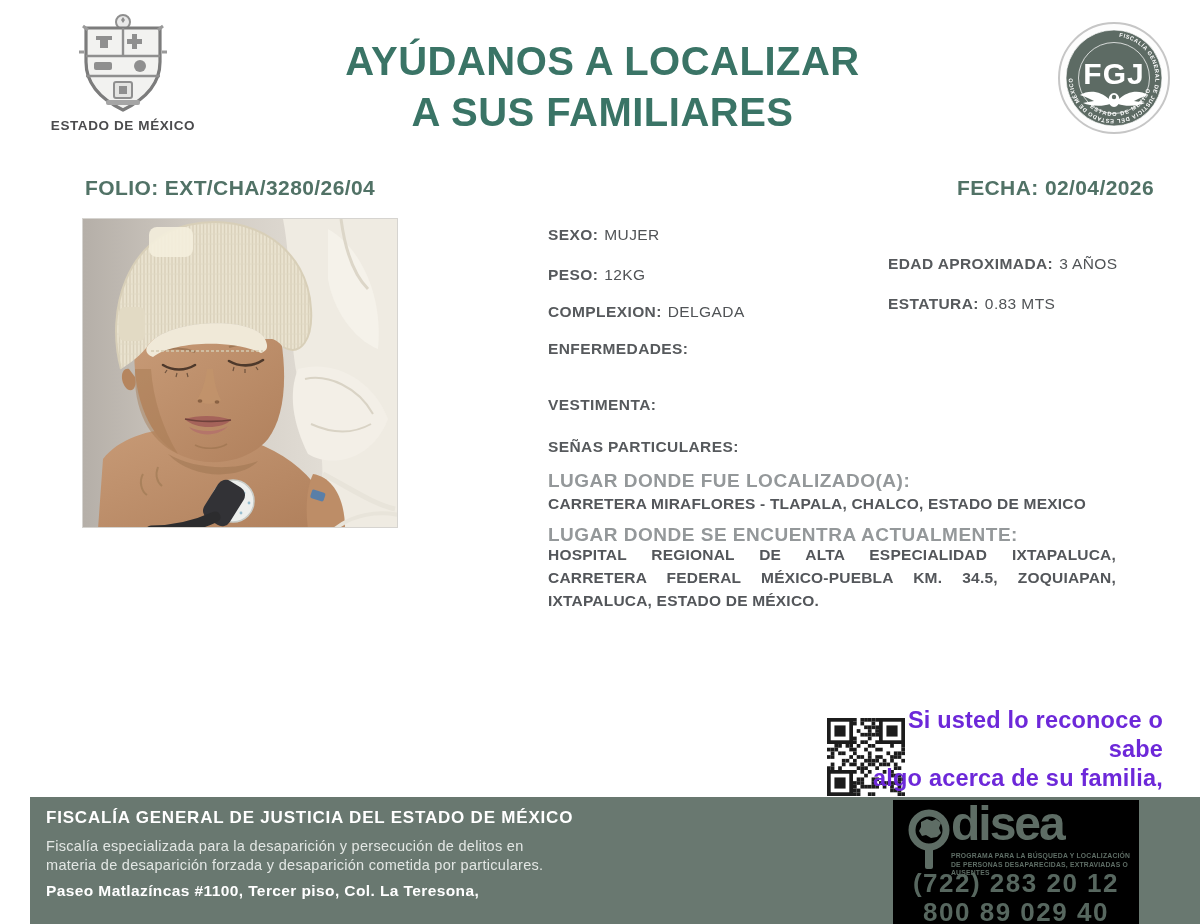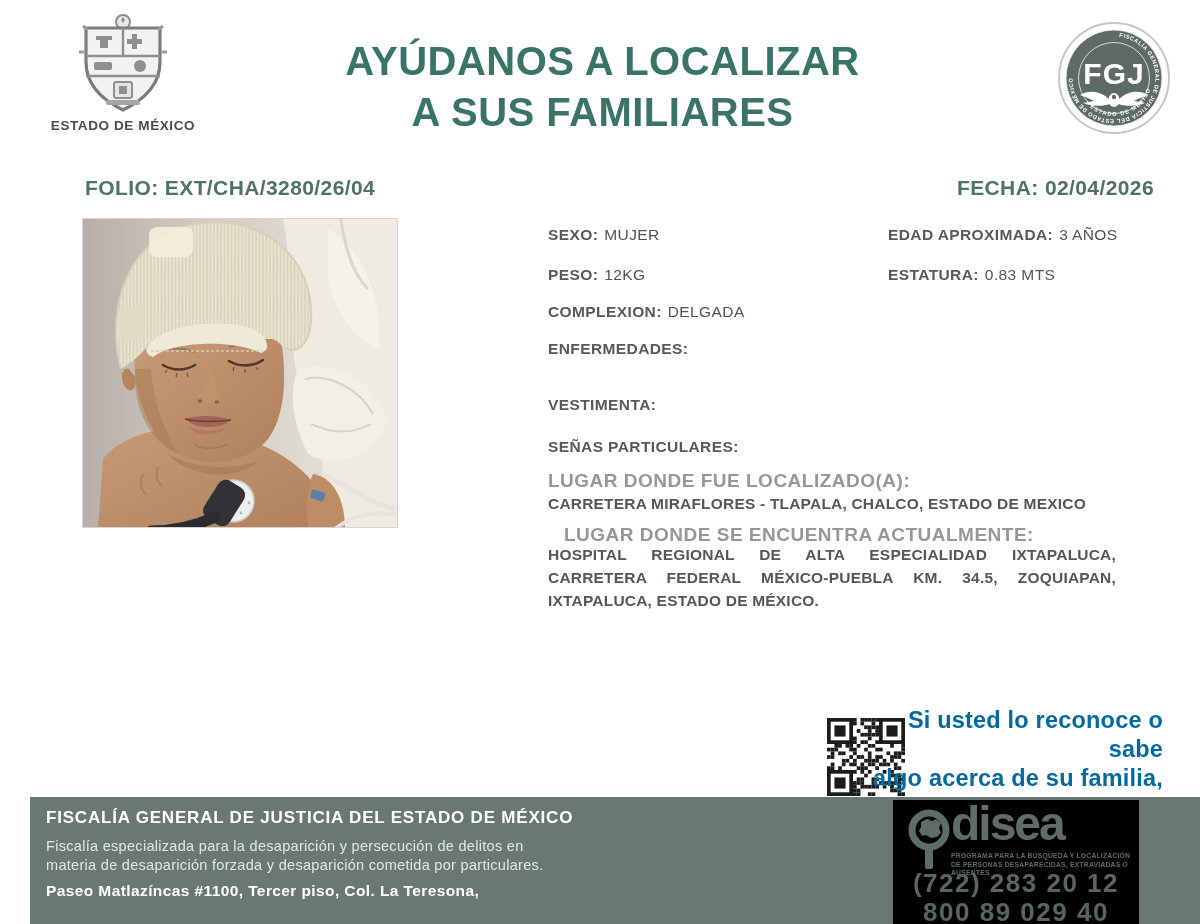--- a/index.html
+++ b/index.html
@@ -41,39 +41,39 @@
     position: absolute; left: 70px; top: 570px; width: 340px;
     text-align: center; font-size: 19px; font-weight: 700; color: #2d2e30;
     line-height: 29px; letter-spacing: 0.4px;
   }
 
   
   .details { position: absolute; left: 548px; top: 226px; width: 572px; }
   .detail-row { position: absolute; left: 0; white-space: nowrap; }
   .detail-row .lbl { font-size: 15.5px; font-weight: 700; color: #56595c; letter-spacing: 0.4px; }
   .detail-row .val { font-size: 15.5px; font-weight: 500; color: #505356; letter-spacing: 0.4px; margin-left: 6px; }
-  .col2 { left: 340px; }
+  .col2 { left: 340px; margin-top: 29px; }
   .r0 { top: 0; }   .r1 { top: 40px; }  .r2 { top: 77px; }
   .r3 { top: 114px; } .r4 { top: 170px; } .r5 { top: 212px; }
   .lugar-heading {
     position: absolute; left: 0; font-size: 19px; font-weight: 600;
     color: #94989a; letter-spacing: 0.5px; white-space: nowrap;
   }
   .lugar-value {
     position: absolute; left: 0; width: 568px; font-size: 15.5px;
     font-weight: 600; color: #53565a; letter-spacing: 0.2px; line-height: 23px;
   }
   .lh1 { top: 244px; } .lv1 { top: 266px; }
-  .lh2 { top: 298px; margin-left: 16px; } .lv2 { top: 317px; text-align: justify; }
+  .lh2 { top: 298px; } .lv2 { top: 317px; text-align: justify; }
 
   
   .qr-code { position: absolute; left: 827px; top: 718px; width: 78px; height: 78px; }
   .contact-message {
     position: absolute; right: 37px; top: 706px; width: 300px;
-    text-align: right; font-size: 23.5px; font-weight: 700; color: #0369a1;
+    text-align: right; font-size: 23.5px; font-weight: 700; color: #6d28d9;
     line-height: 29px; letter-spacing: 0.2px;
   }
 
   
   .footer-bar {
     position: absolute; left: 30px; top: 797px; width: 1170px; height: 127px;
     background: #697870;
   }
   .footer-text { position: absolute; left: 16px; top: 0; width: 660px; color: #ffffff; }
   .footer-agency {

